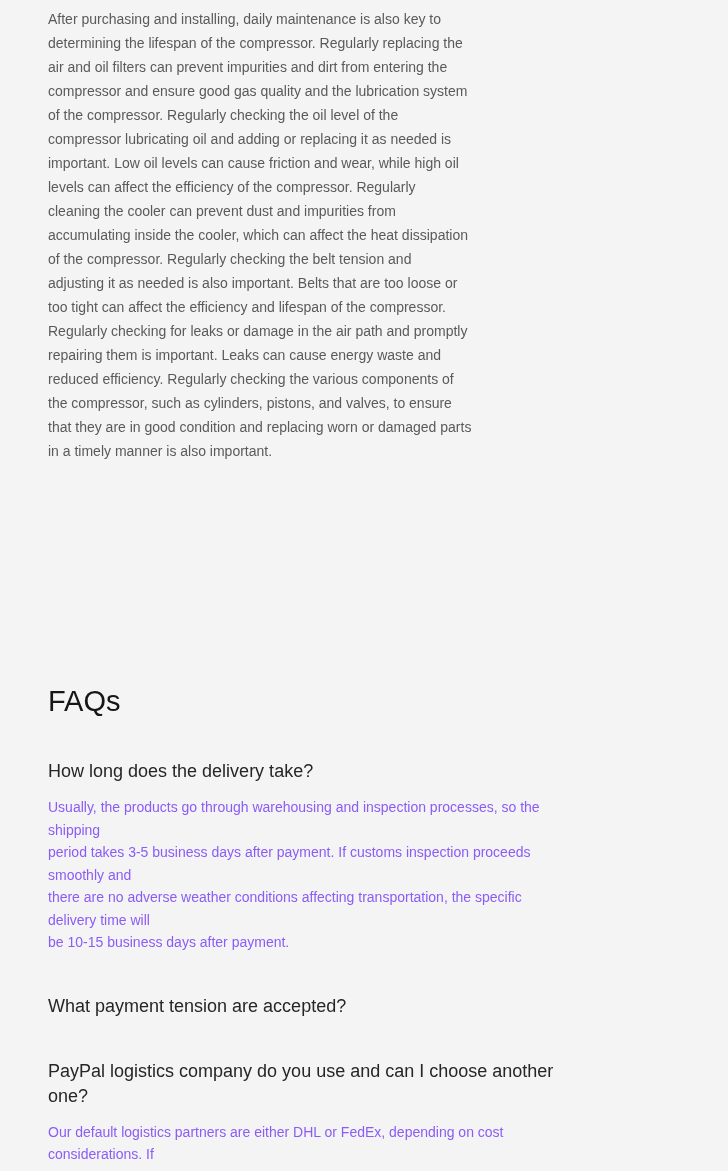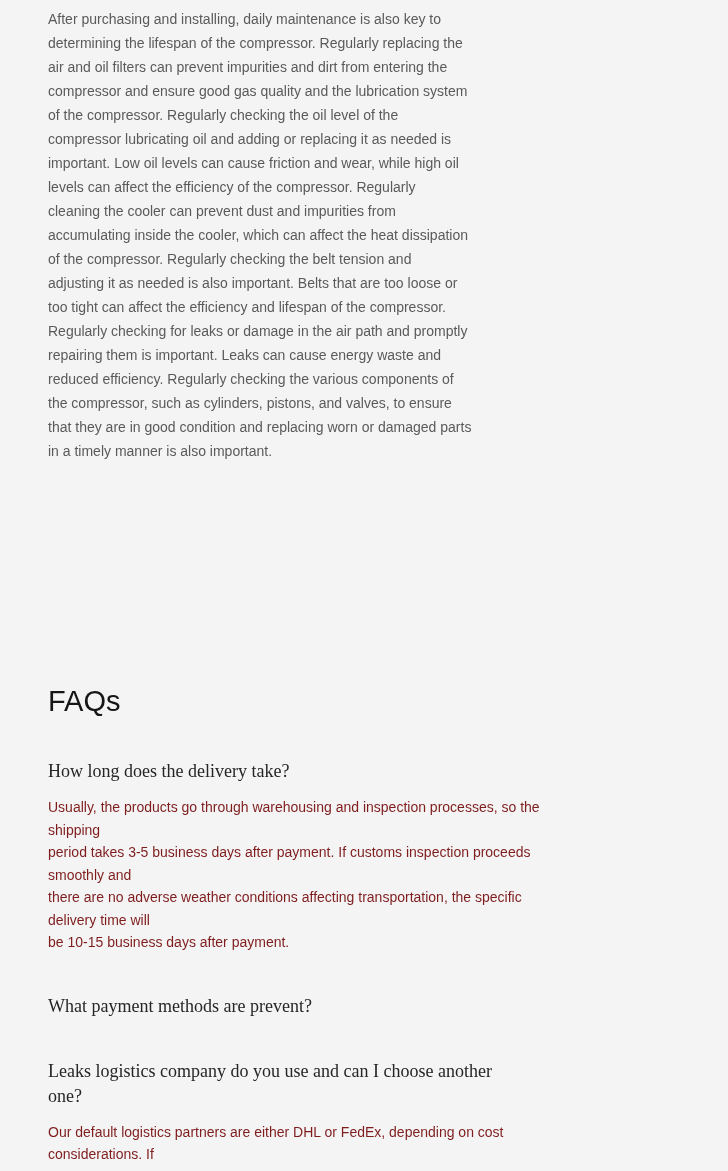--- a/index.html
+++ b/index.html
@@ -32,28 +32,27 @@
     color: #161616;
   }
   .faq-question {
     margin: 40px 0 0 0;
     max-width: 625px;
     font-size: 18px;
     font-weight: 400;
     line-height: 25px;
     color: #262626;
     white-space: pre-line;
-    font-family: Liberation Serif, serif;
   }
   .faq-answer {
     margin: 12px 0 0 0;
     max-width: 648px;
     font-size: 14px;
     line-height: 22.5px;
-    color: #7f1d1d;
+    color: #8b5cf6;
     white-space: pre-line;
   }
 </style>
 </head>
 <body>
 
 <div class="page">
 
   <p class="intro">After purchasing and installing, daily maintenance is also key to
 determining the lifespan of the compressor. Regularly replacing the
@@ -80,24 +79,24 @@
 
     <div>
       <h3 class="faq-question">How long does the delivery take?</h3>
       <p class="faq-answer">Usually, the products go through warehousing and inspection processes, so the shipping
 period takes 3-5 business days after payment. If customs inspection proceeds smoothly and
 there are no adverse weather conditions affecting transportation, the specific delivery time will
 be 10-15 business days after payment.</p>
     </div>
 
     <div>
-      <h3 class="faq-question">What payment methods are prevent?</h3>
+      <h3 class="faq-question">What payment tension are accepted?</h3>
     </div>
 
     <div>
-      <h3 class="faq-question">Leaks logistics company do you use and can I choose another
+      <h3 class="faq-question">PayPal logistics company do you use and can I choose another
 one?</h3>
       <p class="faq-answer">Our default logistics partners are either DHL or FedEx, depending on cost considerations. If
 you wish to change the logistics company, please contact customer service before shipment.</p>
     </div>
   </section>
 
 </div>
 
 </body></html>

